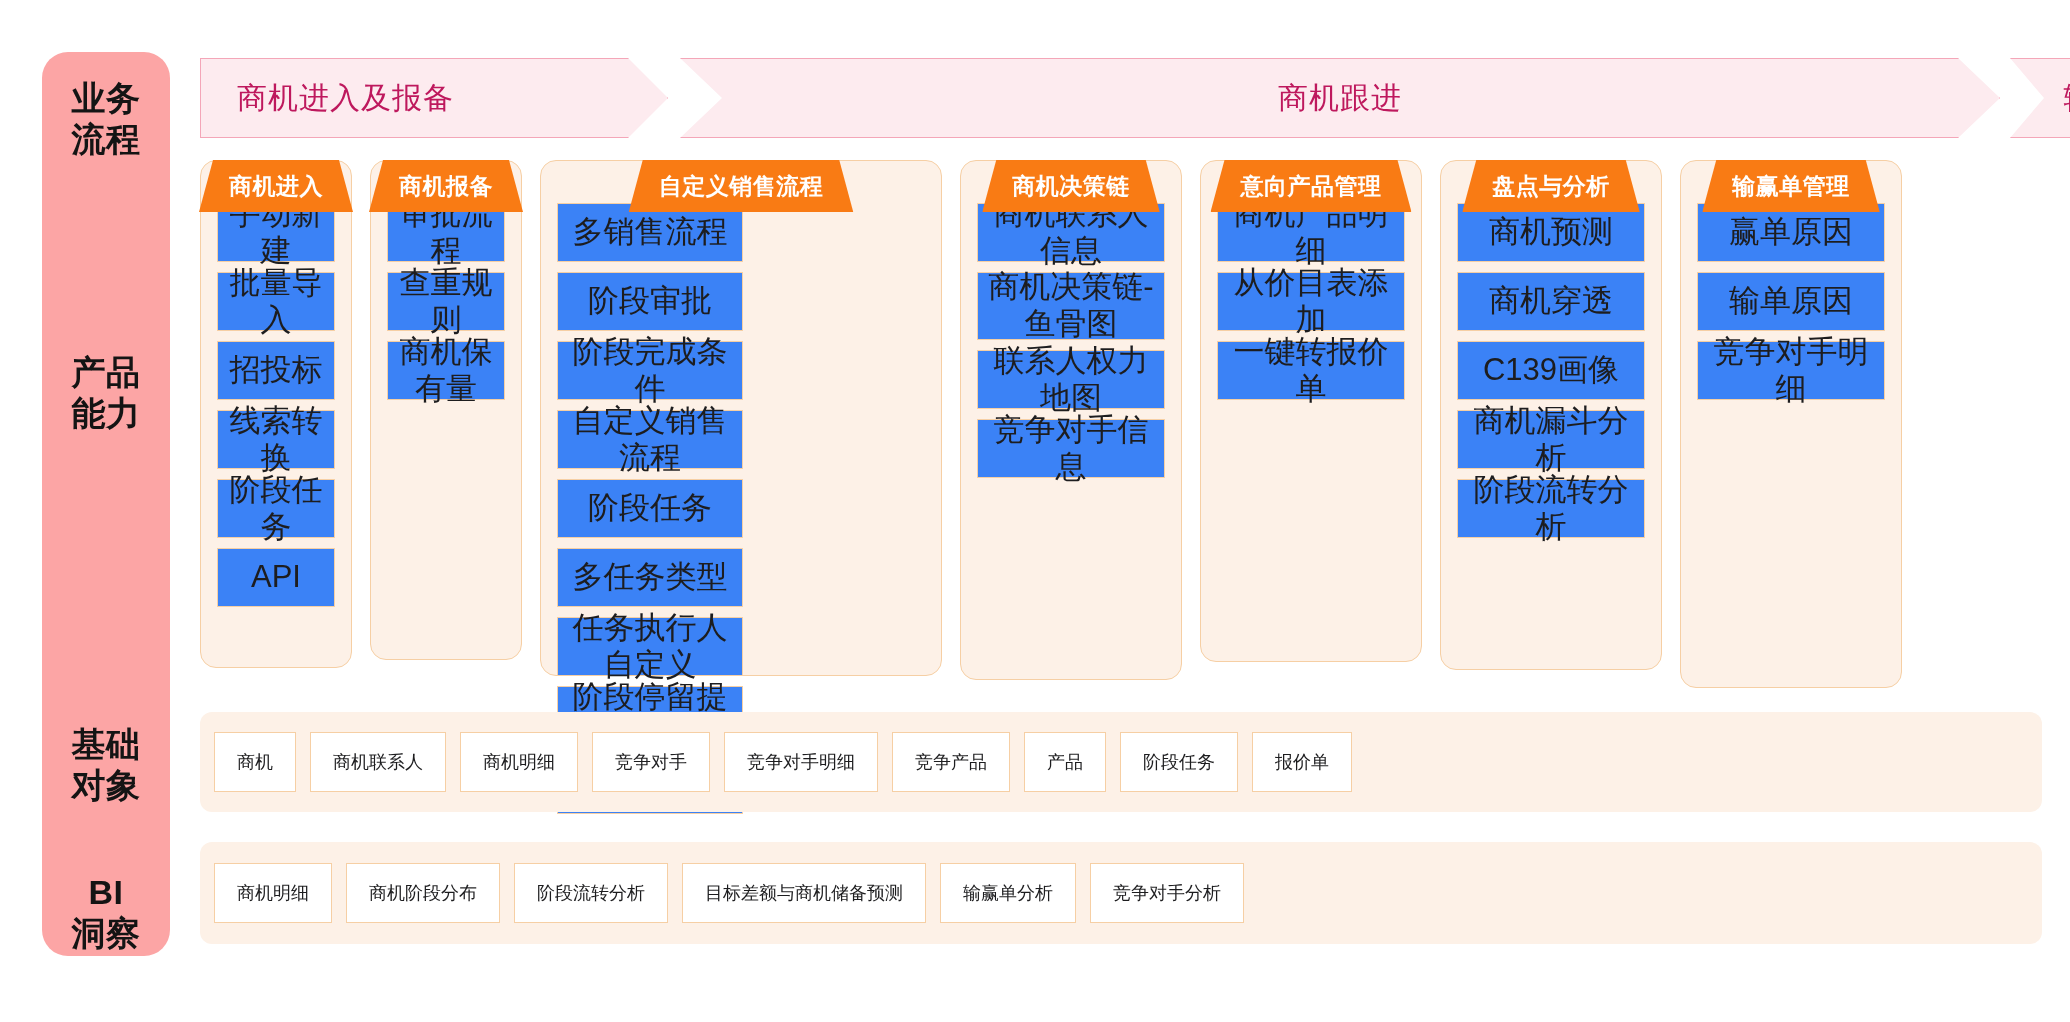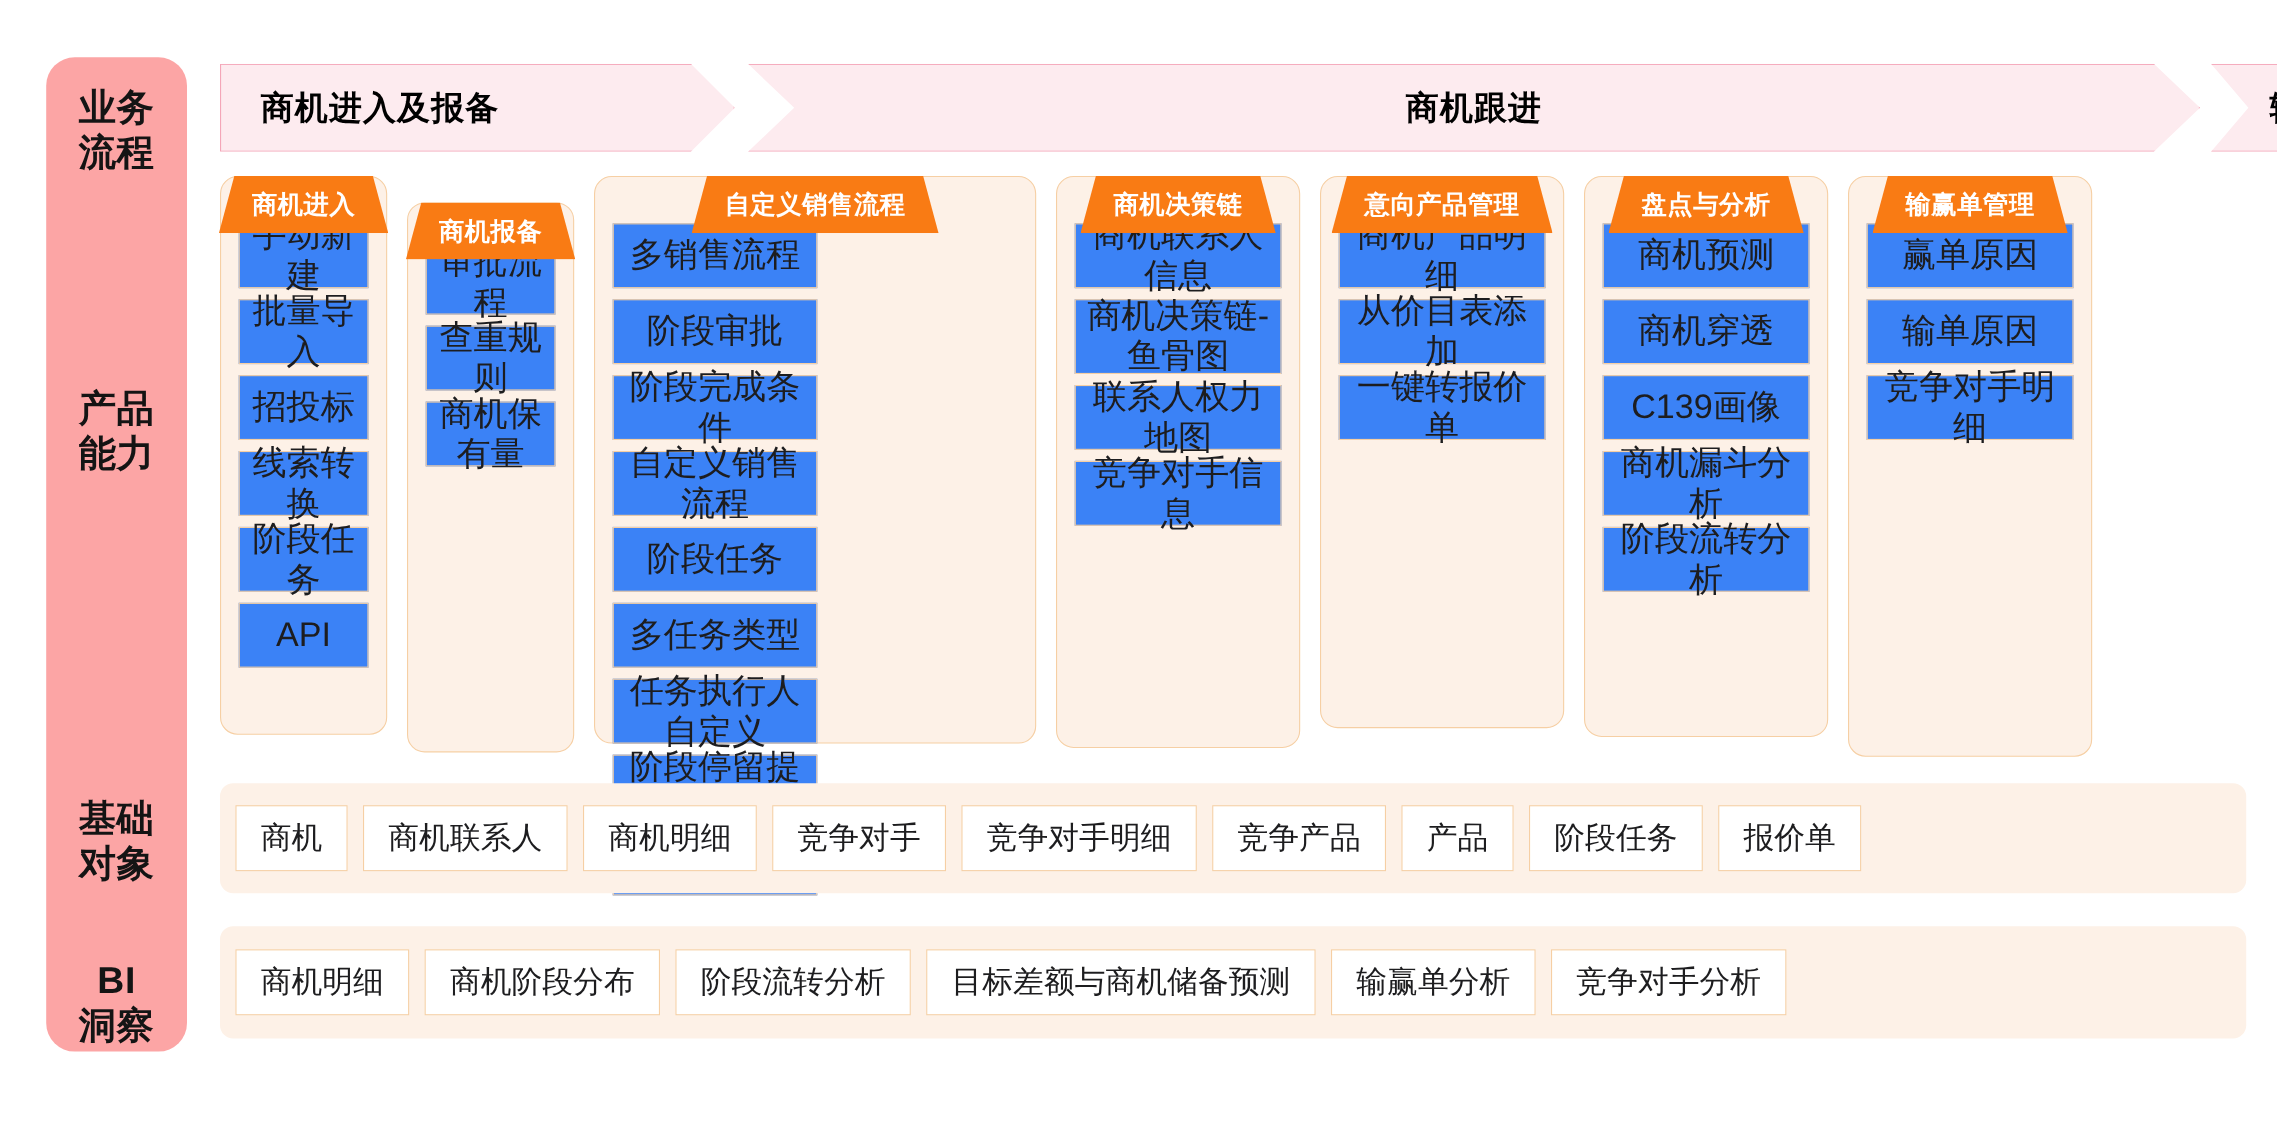--- a/index.html
+++ b/index.html
@@ -56,22 +56,22 @@
     top: 0;
     height: 80px;
     background: #fdebef;
     border: 1.6px solid #f4a6b8;
     display: flex;
     align-items: center;
     justify-content: center;
   }
   .flow-seg .ftxt {
     font-size: 30px;
-    font-weight: 700;
-    color: #000000;
+    font-weight: 400;
+    color: #be185d;
     letter-spacing: 1px;
   }
   .flow-seg.s1 {
     left: 0; width: 468px;
     clip-path: polygon(0 0, calc(100% - 40px) 0, 100% 50%, calc(100% - 40px) 100%, 0 100%);
     justify-content: flex-start;
     padding-left: 36px;
   }
   .flow-seg.s2 {
     left: 480px; width: 1320px;
@@ -135,21 +135,21 @@
     color: #1d1d1f;
     line-height: 1.18;
     padding: 6px 4px;
     min-height: 58px;
     white-space: pre-line;
   }
 
   
   .col.c1 { width: 152px; height: 508px; }
   .col.c1 .chip { width: 100%; height: 59px; }
-  .col.c2 { width: 152px; height: 500px; margin-top: 24px; }
+  .col.c2 { width: 152px; height: 500px; }
   .col.c2 .chip { width: 100%; height: 59px; }
   .col.c3 { width: 402px; height: 516px; }
   .col.c3 .chip { width: 186px; height: 59px; }
   .col.c4 { width: 222px; height: 520px; }
   .col.c4 .chip { width: 100%; height: 59px; }
   .col.c4 .chip.tall { height: 68px; }
   .col.c5 { width: 222px; height: 502px; }
   .col.c5 .chip { width: 100%; height: 59px; }
   .col.c6 { width: 222px; height: 510px; }
   .col.c6 .chip { width: 100%; height: 59px; }
@@ -170,21 +170,21 @@
   }
   .band.objects { top: 712px; height: 100px; }
   .band.bi { top: 842px; height: 102px; }
   .band-chip {
     background: #ffffff;
     border: 1.4px solid #f6cfa4;
     height: 60px;
     display: flex;
     align-items: center;
     justify-content: center;
-    font-size: 28px;
+    font-size: 18px;
     color: #1d1d1f;
     padding: 0 22px;
     white-space: nowrap;
   }
 </style>
 </head>
 <body>
 
 <div class="canvas">
 

